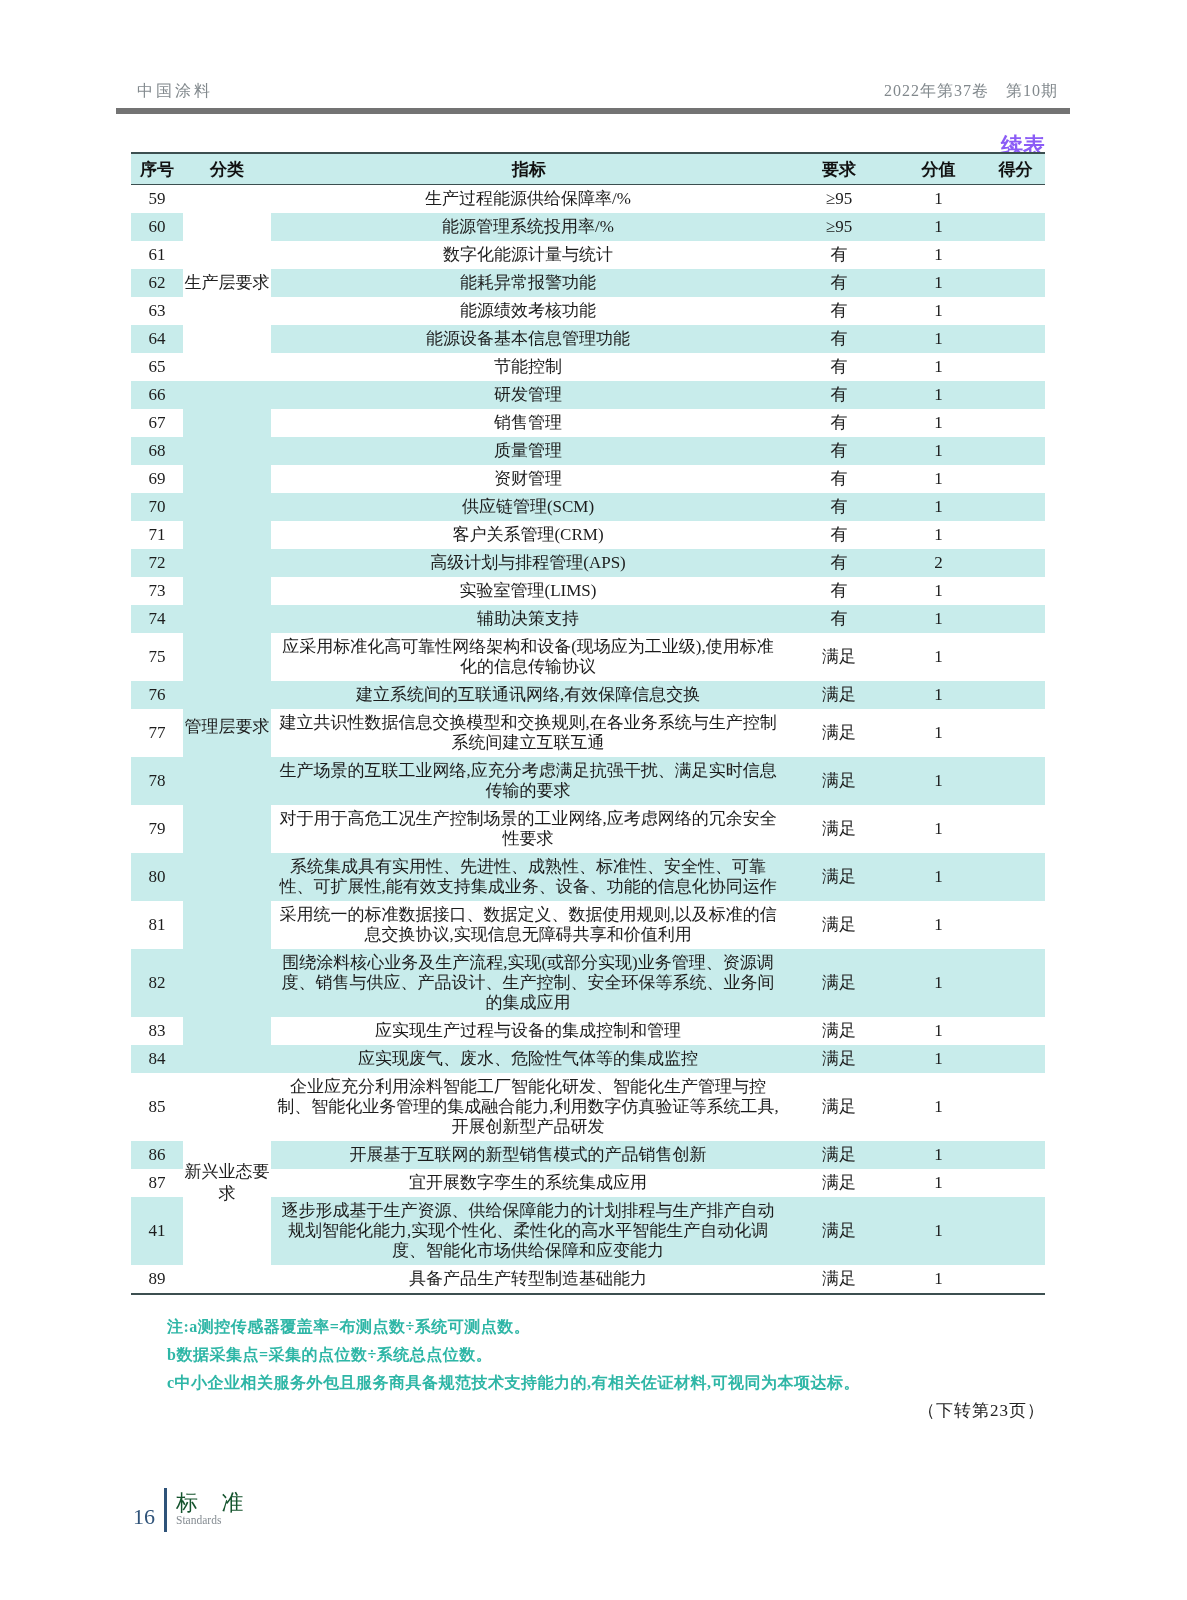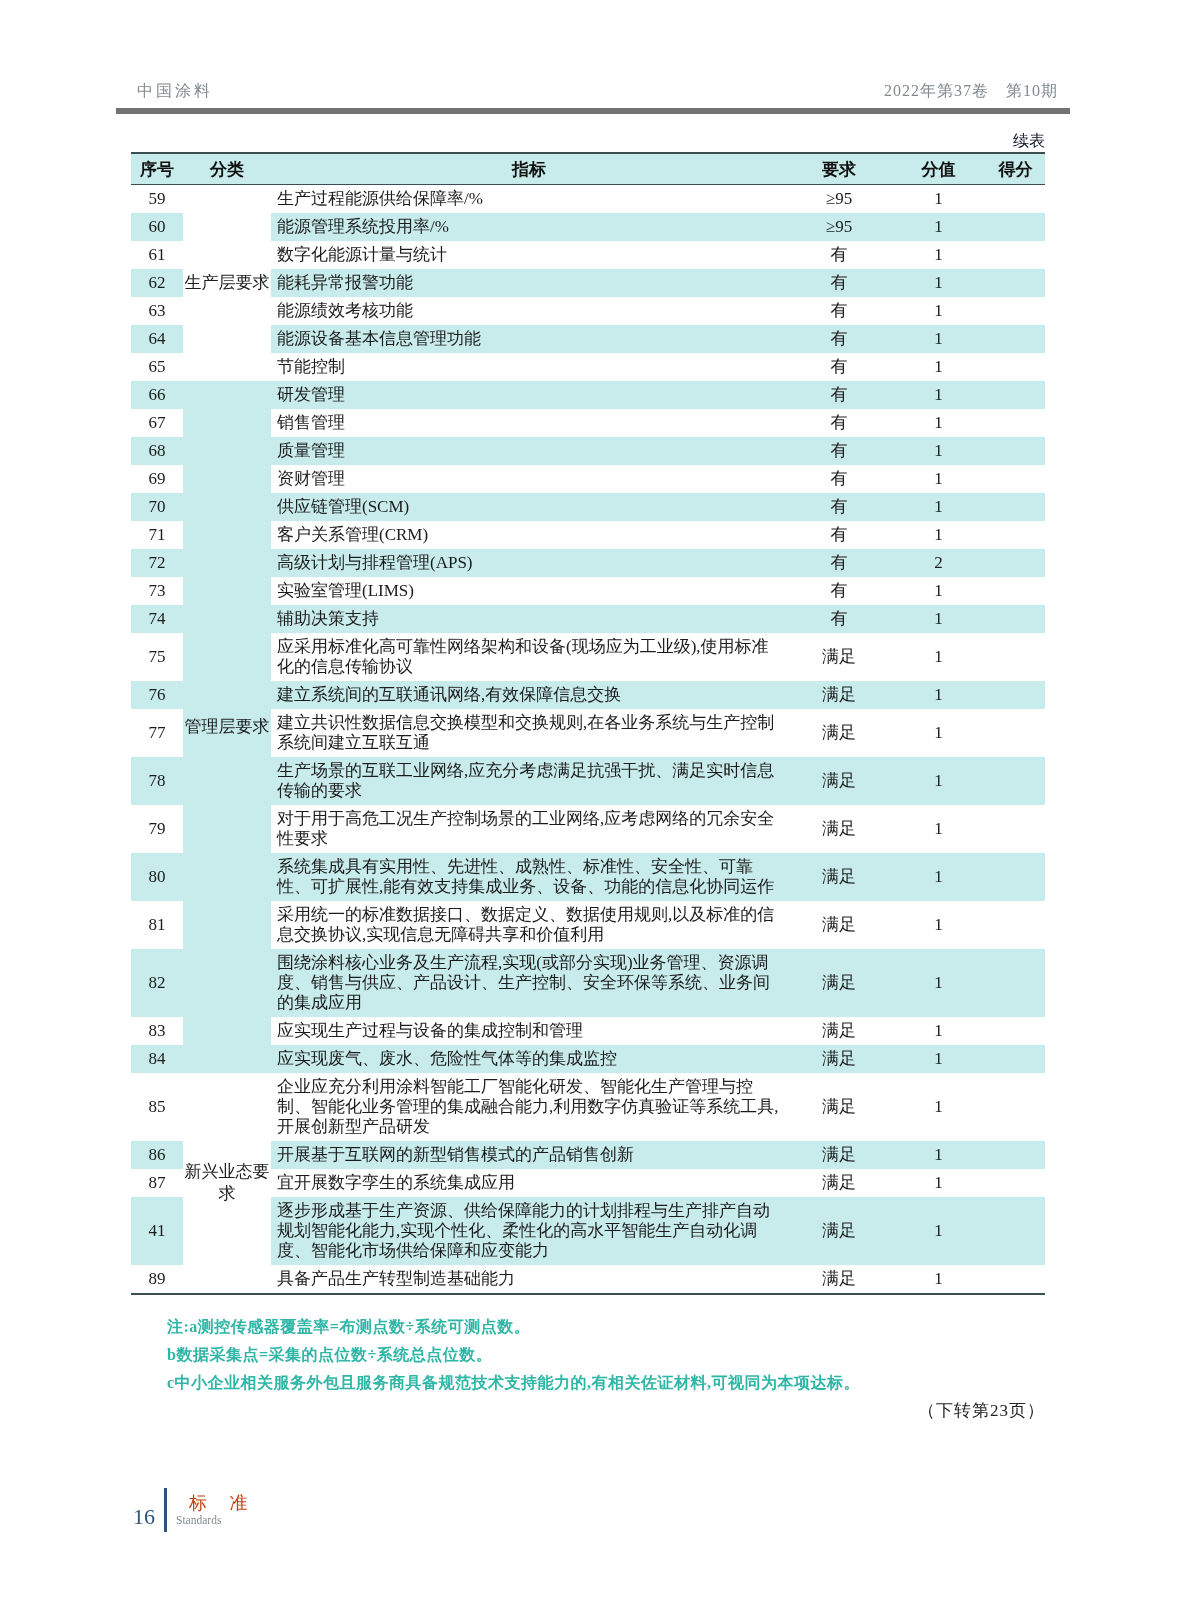--- a/index.html
+++ b/index.html
@@ -16,41 +16,41 @@
   .pg-header{
     position:absolute;left:116px;top:74px;width:954px;height:34px;
     border-bottom:6px solid #737373;
     font-size:16px;color:#82898d;
   }
   .pg-header .jr{position:absolute;left:21px;bottom:6px;letter-spacing:3px;}
   .pg-header .iss{position:absolute;right:12px;bottom:6px;letter-spacing:1px;}
 
   .continued{
     position:absolute;left:131px;top:131px;width:914px;
-    text-align:right;font-weight:normal;font-size:16px;color:#0f172a;
+    text-align:right;font-weight:bold;font-size:22px;color:#8b5cf6;
   }
 
   .content{position:absolute;left:131px;top:152px;width:914px;}
 
   table.score-table{
     width:914px;border-collapse:collapse;table-layout:fixed;
     border-top:2px solid var(--border,#3c4f50);
     border-bottom:2.5px solid var(--border,#3c4f50);
     font-size:17px;
   }
   .score-table thead th{
     background:var(--stripe,#c8eceb);
     height:30px;font-weight:bold;font-size:17px;color:#111;
     border-bottom:1px solid var(--border,#3c4f50);
     padding:0;text-align:center;vertical-align:middle;
   }
   .score-table td{
     padding:4px 0;line-height:20px;vertical-align:middle;text-align:center;
   }
-  .score-table td.ind{text-align:left;padding-left:6px;padding-right:8px;}
+  .score-table td.ind{text-align:center;padding-left:6px;padding-right:8px;}
   .score-table tr.shaded td{background:var(--stripe,#c8eceb);}
   .score-table td.cat{text-align:center;line-height:22px;}
   .score-table td.cat-plain{background:#ffffff !important;}
   .score-table td.cat-shaded{background:var(--stripe,#c8eceb) !important;}
 
   .notes{margin-top:18px;padding-left:36px;}
   .notes p{
     margin:0;color:var(--note,#2eb6a6);
     font-size:16px;line-height:28px;font-weight:bold;letter-spacing:0.5px;
   }
@@ -64,21 +64,21 @@
   }
   .footer .pg-num{
     font-size:22px;color:var(--footer_accent,#2f5379);margin-right:9px;
     align-self:flex-end;line-height:34px;margin-top:34px;
   }
   .footer .footer-bar{
     width:3px;height:44px;background:var(--footer_accent,#2f5379);
     display:inline-block;margin-right:9px;
   }
   .footer .footer-col{display:flex;flex-direction:column;justify-content:center;}
-  .footer .sec-cn{font-size:18px;color:#c2410c;letter-spacing:9px;line-height:20px;margin-left:13px;}
+  .footer .sec-cn{font-size:22px;color:#14532d;letter-spacing:9px;line-height:20px;}
   .footer .sec-en{font-size:11.5px;color:#858c92;line-height:15px;}
 </style>
 </head>
 <body>
 
 <div class="page">
 
   <div class="pg-header">
     <span class="jr">中国涂料</span>
     <span class="iss">2022年第37卷　第10期</span>

